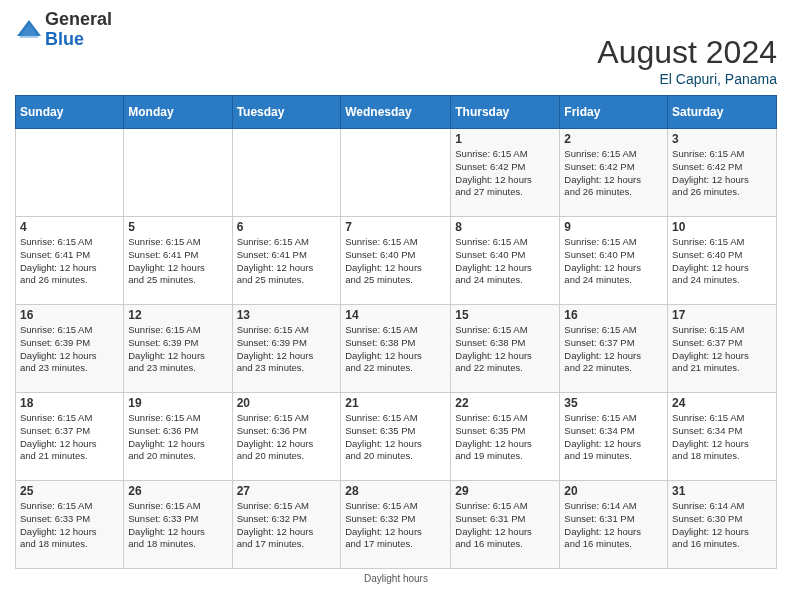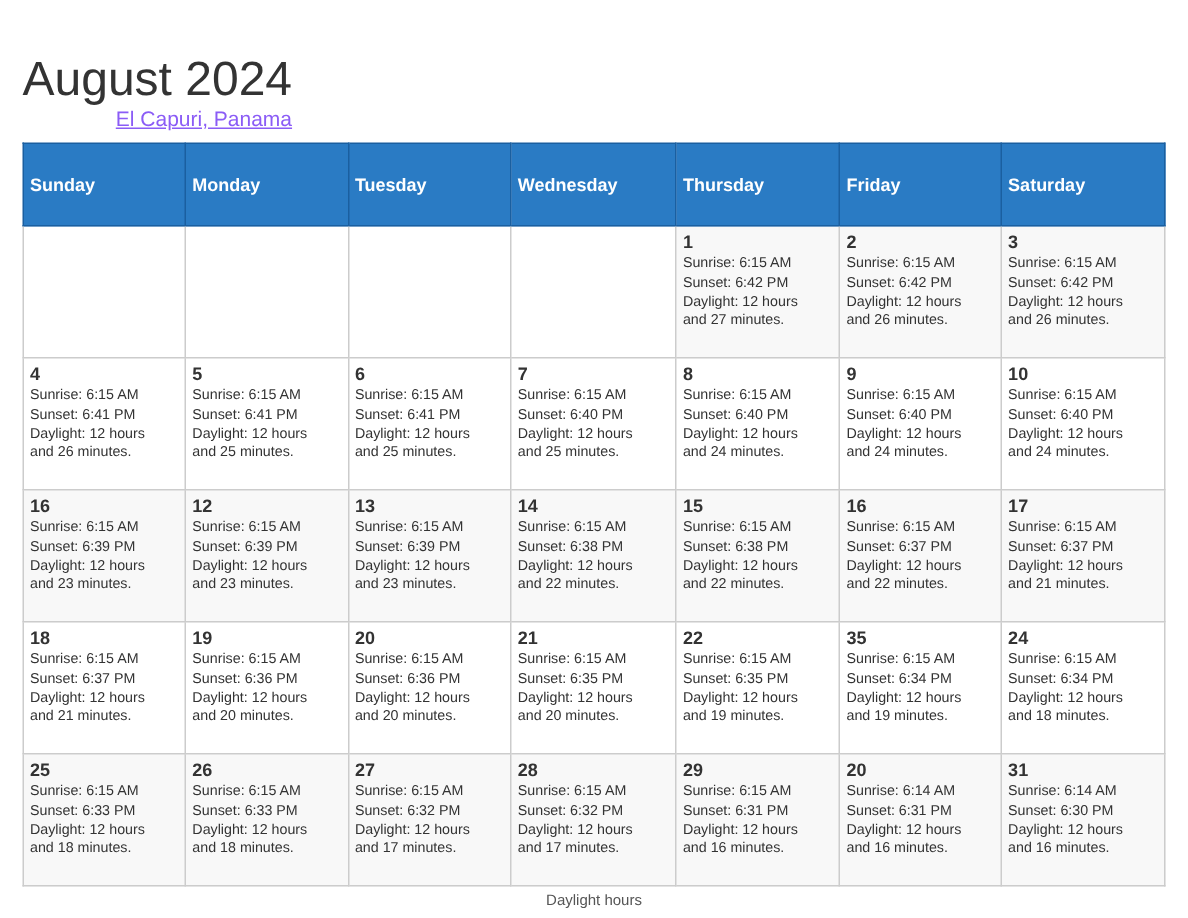--- a/index.html
+++ b/index.html
@@ -41,32 +41,31 @@
       text-align: right;
       margin-top: 24px;
     }
     .month-year {
       font-size: 32px;
       font-weight: normal;
       color: #333;
     }
     .location {
       font-size: 14px;
-      color: #8b5cf6;
-      text-decoration: underline;
+      color: #0c4a6e;
     }
     .calendar {
       width: 100%;
       border-collapse: collapse;
       font-size: 10.5px;
     }
     .calendar thead th {
       background: #2a7bc4;
       color: #fff;
-      padding: 20px 4px;
+      padding: 9px 4px;
       text-align: left;
       font-weight: bold;
       font-size: 12px;
       border: 1px solid #1a5fa0;
     }
     .calendar tbody td {
       border: 1px solid #ccc;
       vertical-align: top;
       padding: 3px 4px;
       width: 113px;
@@ -99,20 +98,30 @@
       color: #555;
       margin-top: 4px;
       text-align: center;
     }
   </style>
 </head>
 <body>
 
 <div class="page">
   <div class="header">
+    <div class="logo">
+      <svg class="logo-icon" viewBox="0 0 28 28">
+        <polygon points="14,4 26,20 2,20" fill="#2a7bc4"></polygon>
+        <polygon points="14,8 24,22 4,22" fill="#5599d4" opacity="0.5"></polygon>
+      </svg>
+      <div class="logo-text">
+        <div class="general">General</div>
+        <div class="blue">Blue</div>
+      </div>
+    </div>
     <div class="title-block">
       <div class="month-year">August 2024</div>
       <div class="location">El Capuri, Panama</div>
     </div>
   </div>
 
   <table class="calendar">
     <thead>
       <tr>
       <th>Sunday</th>

